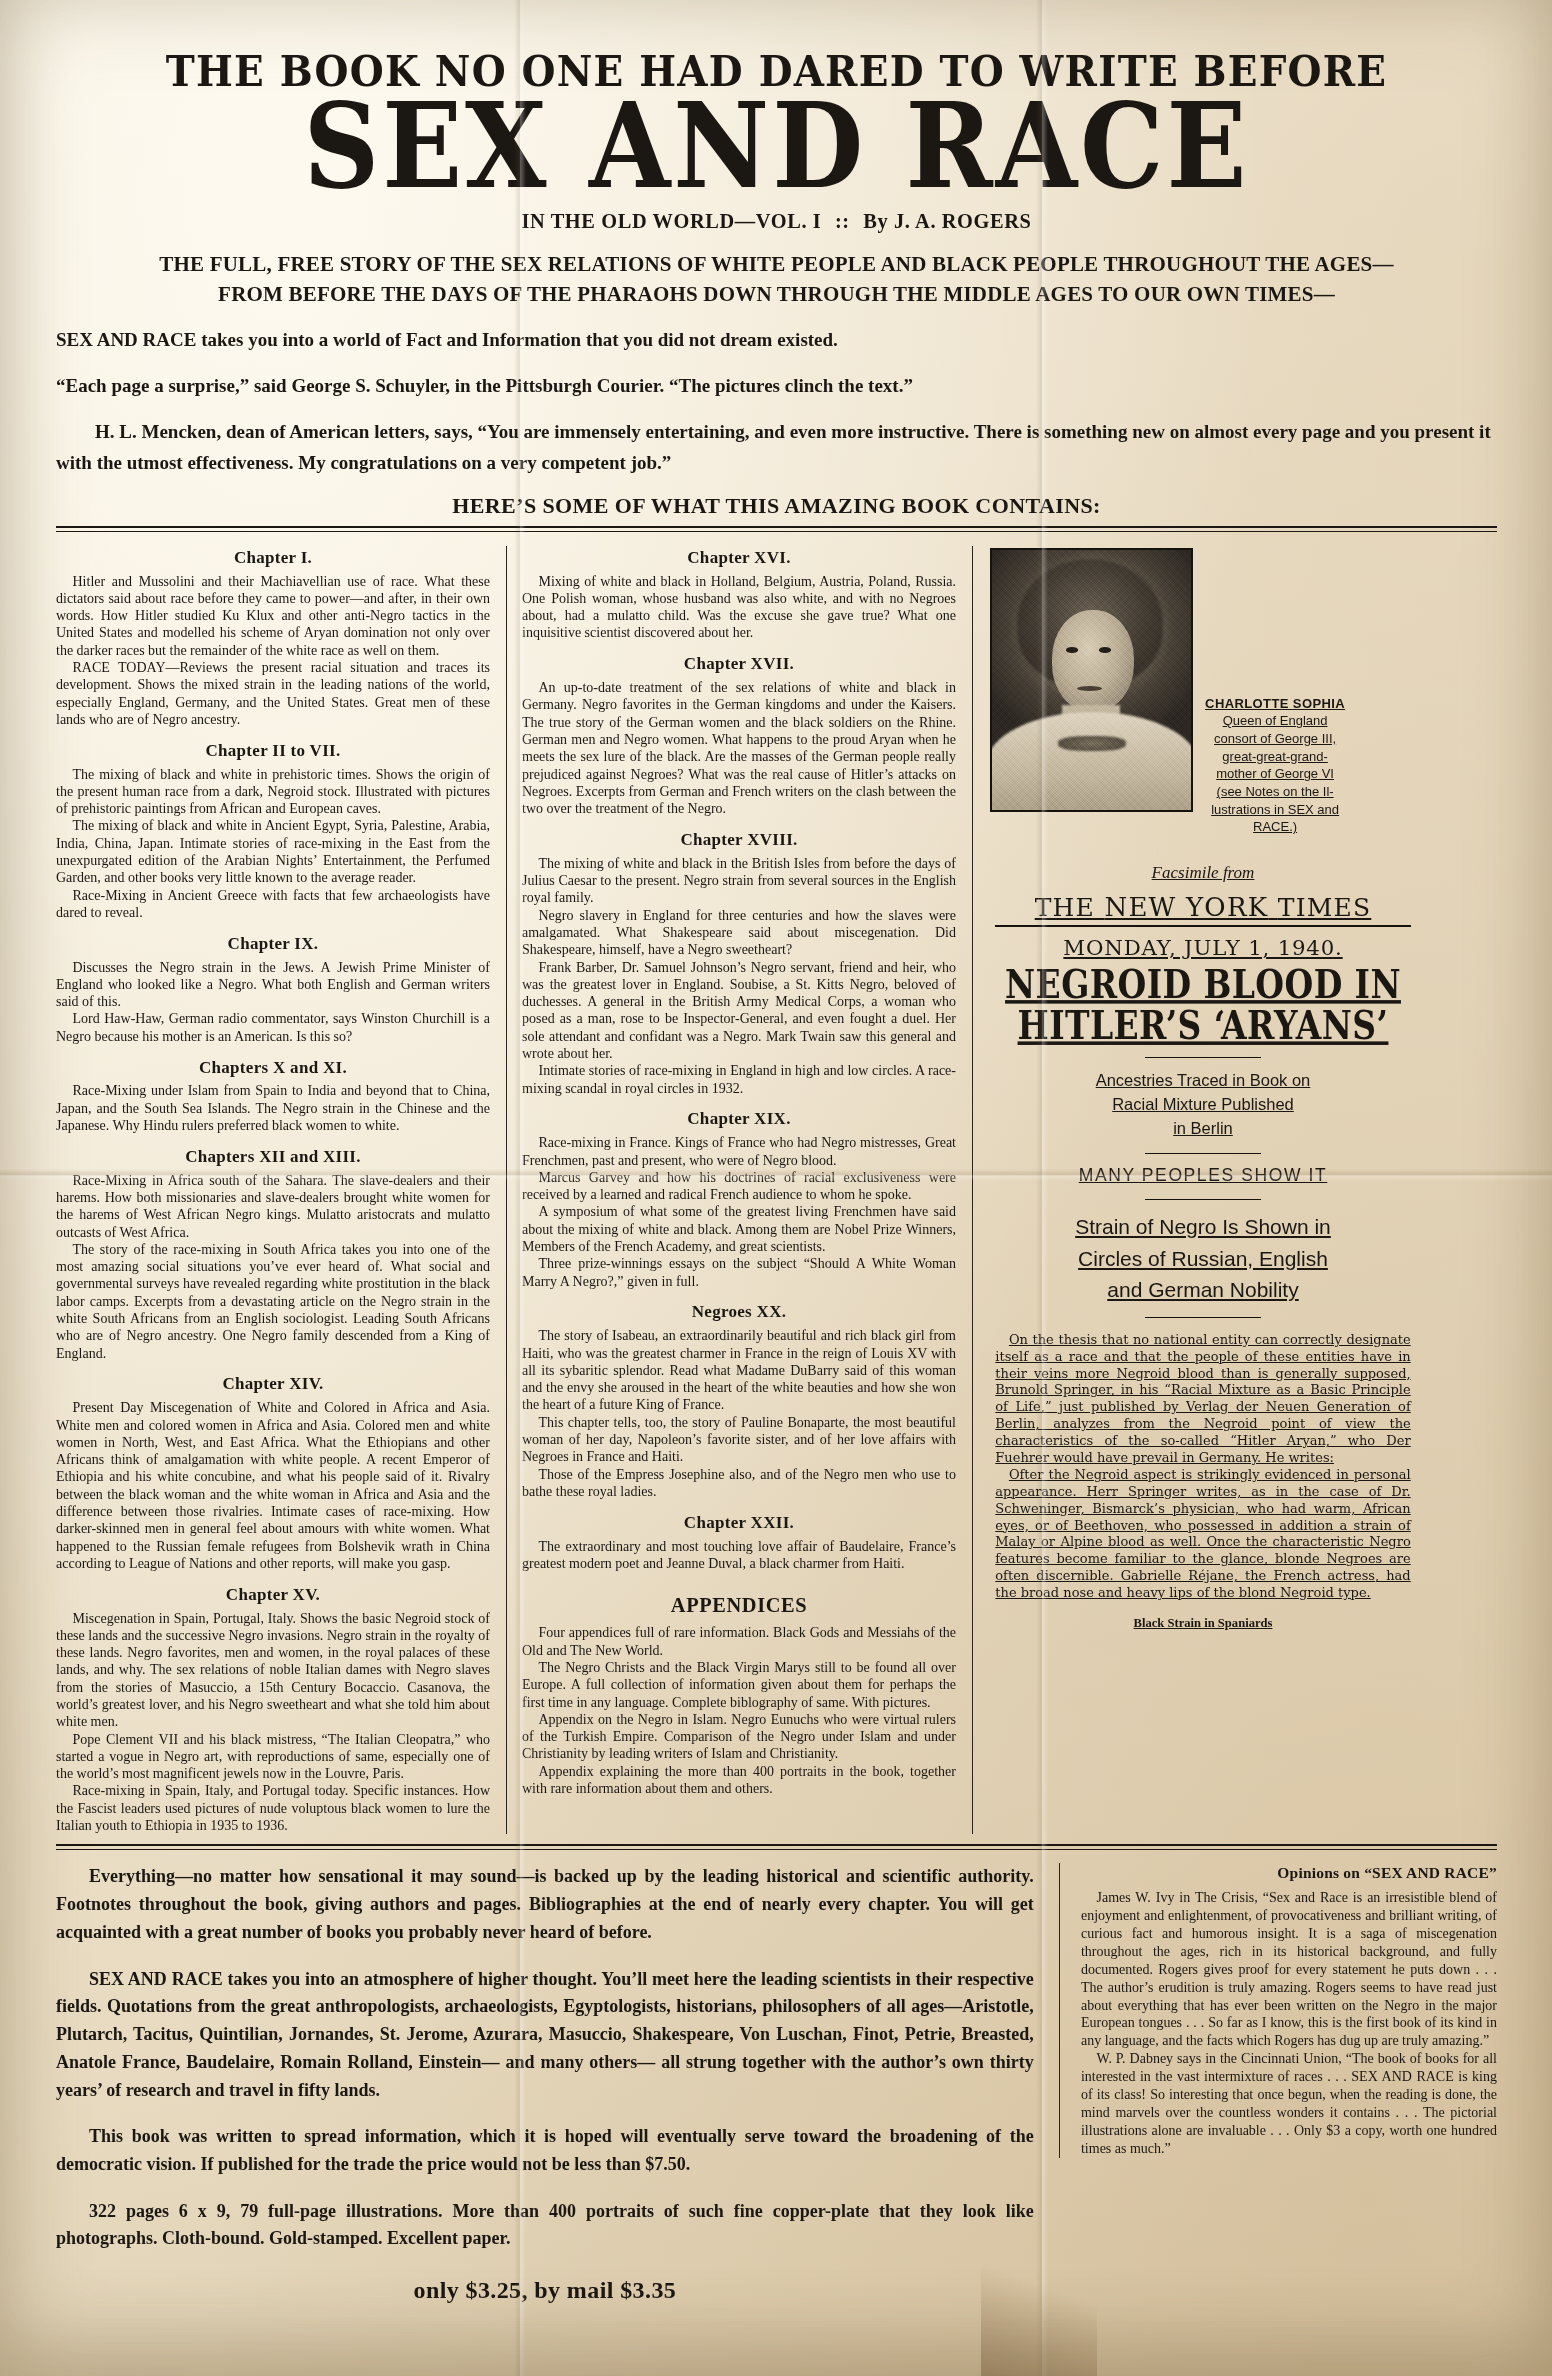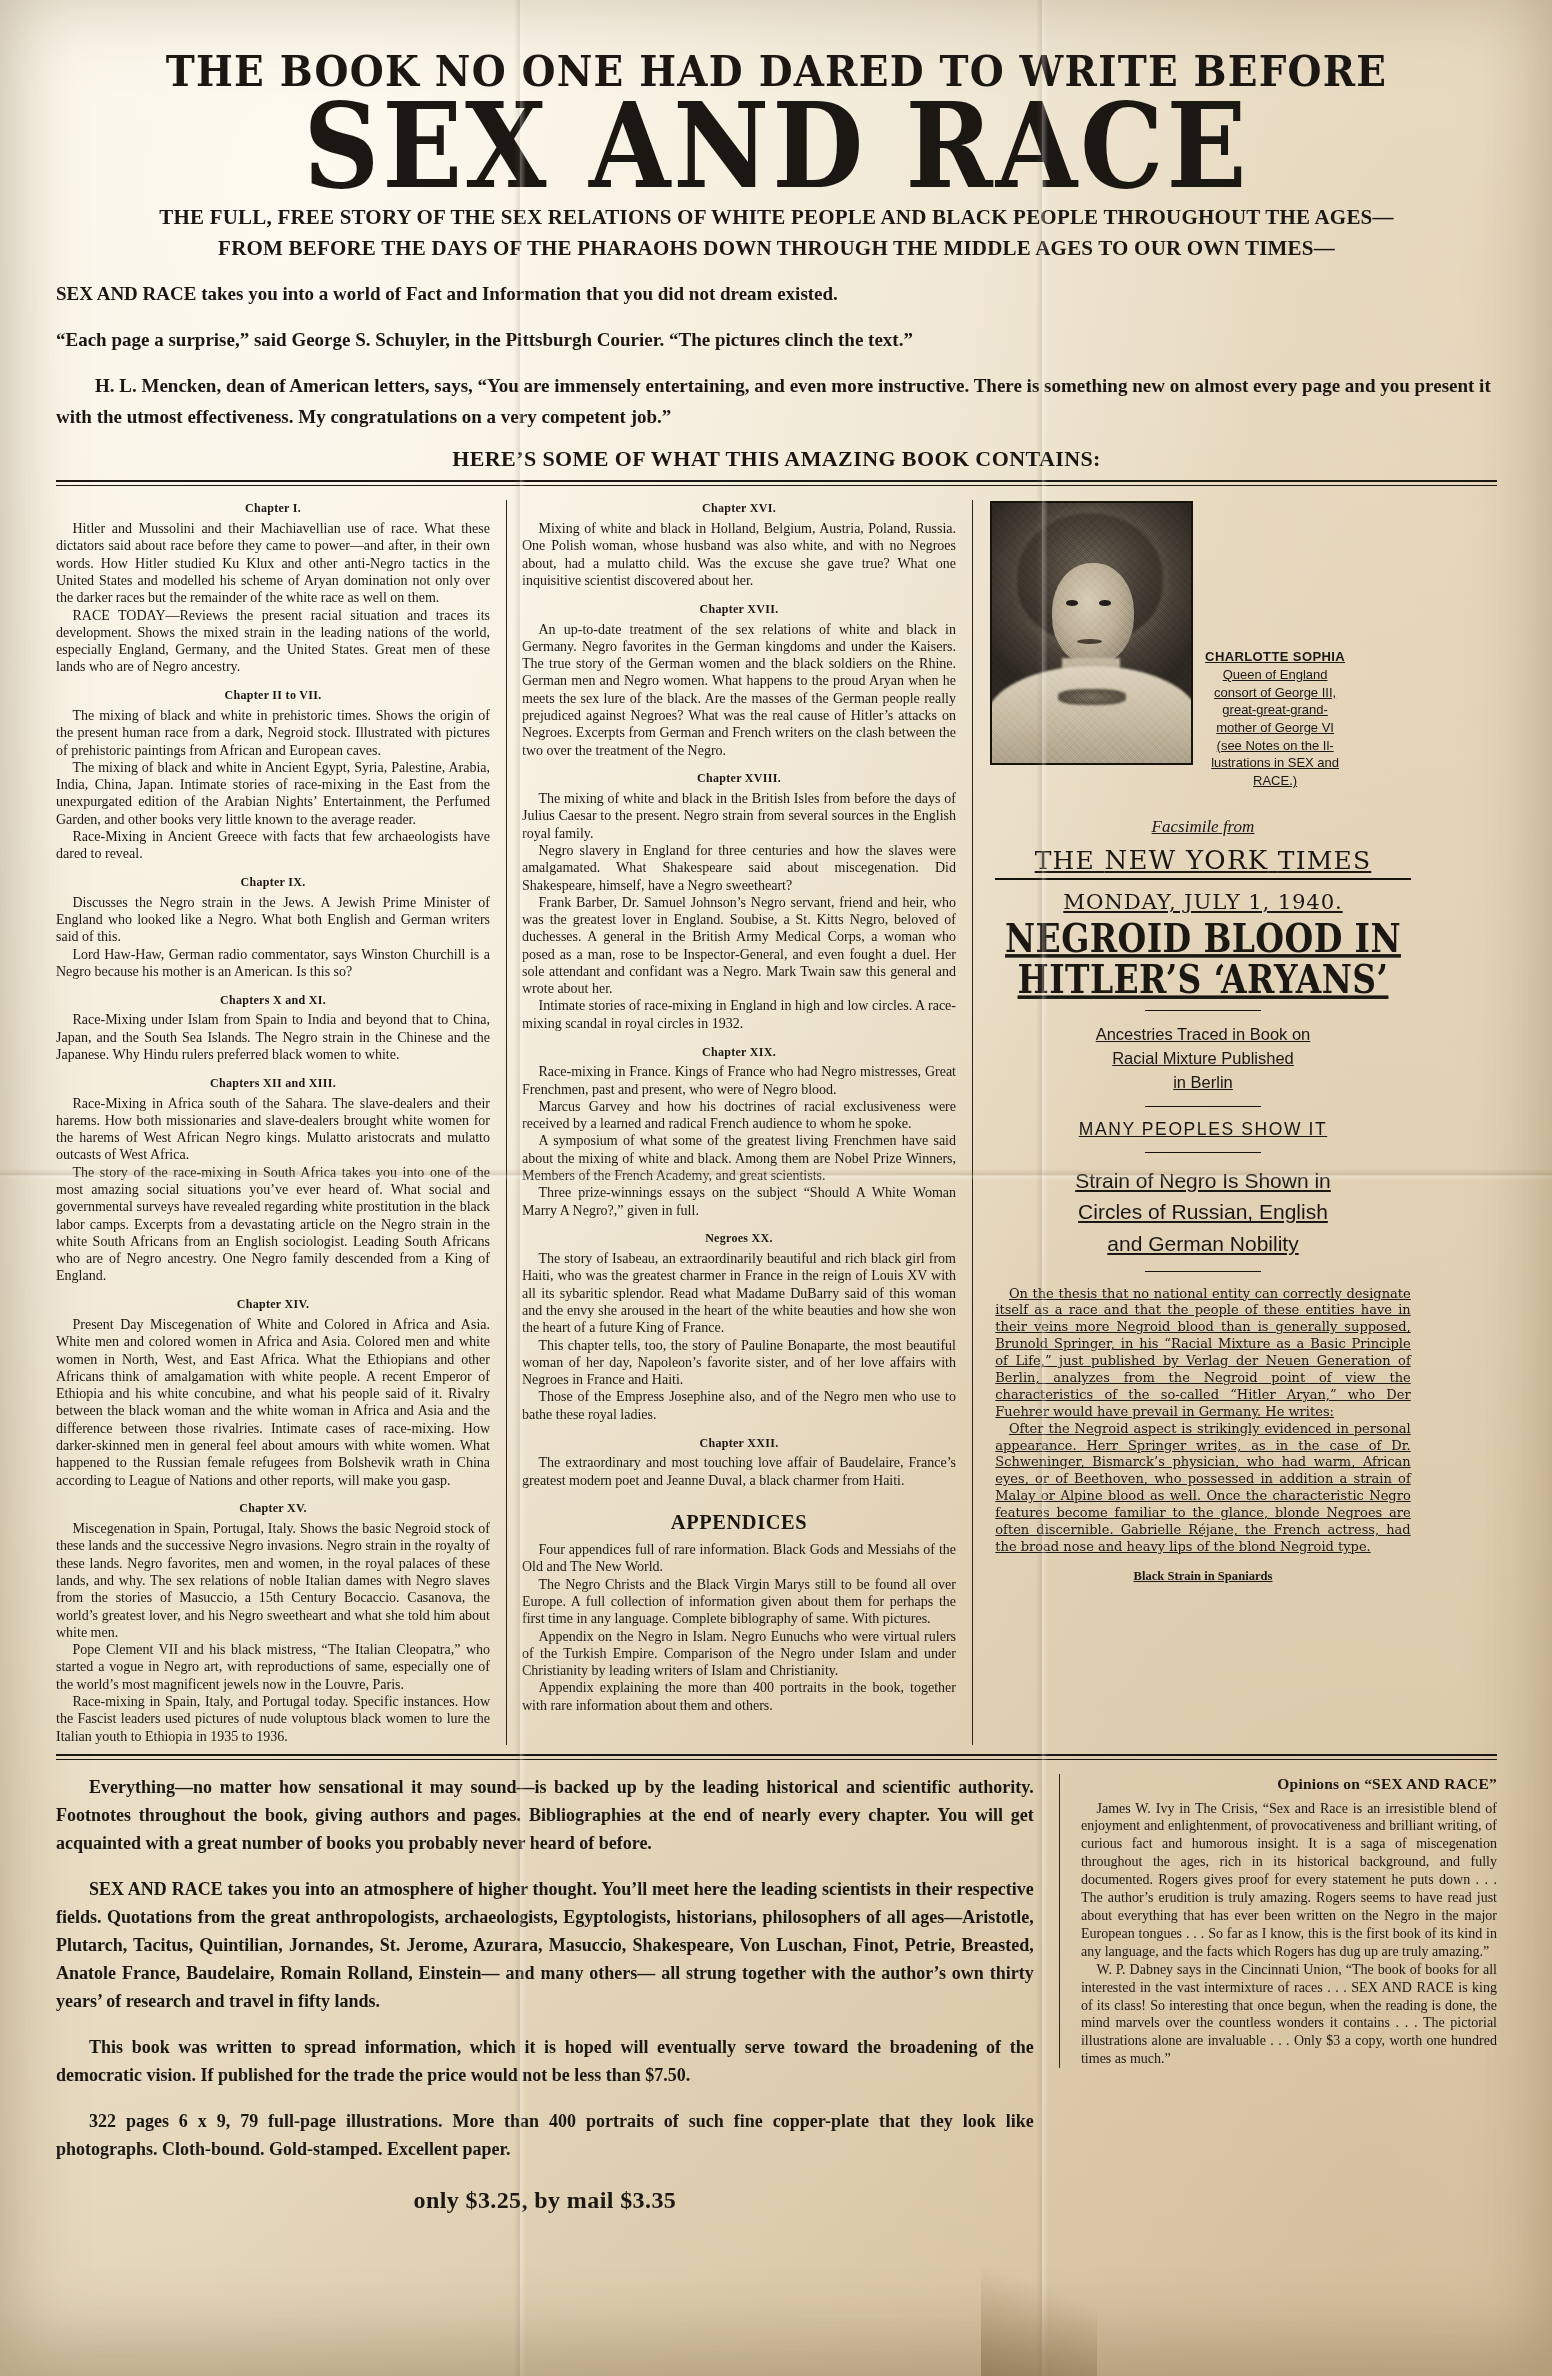--- a/index.html
+++ b/index.html
@@ -123,21 +123,21 @@
     text-align: justify;
   }
   .col-1 { width: 434px; padding-right: 15.5px; }
   .col-2 { width: 434px; padding: 0 15.5px; border-left: 1.5px solid #2a241d; border-right: 1.5px solid #2a241d; }
   .col-3 { width: 427px; padding-left: 17px; text-decoration: underline; }
 
   .ch-head {
     text-align: center;
     font-family: "Liberation Serif", serif;
     font-weight: 700;
-    font-size: 12px;
+    font-size: 17px;
     margin: 12.6px 0 3.9px;
     letter-spacing: 0.3px;
   }
   .ch-head.first { margin-top: 1.9px; }
   .para { text-indent: 16.5px; margin: 0; }
   .app-head {
     text-align: center;
     font-weight: 700;
     font-size: 20.4px;
     letter-spacing: 0.6px;
@@ -334,20 +334,23 @@
 <body>
 
 <div class="sheet">
   <div class="paper-tint"></div>
 
   <div class="content">
 
     <div>
       <div class="kicker">THE BOOK NO ONE HAD DARED TO WRITE BEFORE</div>
       <div class="bigtitle">SEX AND RACE</div>
+      <div class="byline">
+        <span>IN THE OLD WORLD—VOL. I</span><span class="sep">::</span><span>By J. A. ROGERS</span>
+      </div>
       <div class="subhead">THE FULL, FREE STORY OF THE SEX RELATIONS OF WHITE PEOPLE AND BLACK PEOPLE THROUGHOUT THE AGES—</div>
       <div class="subhead">FROM BEFORE THE DAYS OF THE PHARAOHS DOWN THROUGH THE MIDDLE AGES TO OUR OWN TIMES—</div>
       <p class="blurb">SEX AND RACE takes you into a world of Fact and Information that you did not dream existed.</p>
       <p class="blurb">“Each page a surprise,” said George S. Schuyler, in the Pittsburgh Courier.  “The pictures clinch the text.”</p>
       <p class="blurb indent">H. L. Mencken, dean of American letters, says, “You are immensely entertaining, and even more instructive. There is something new on almost every page and you present it with the utmost effectiveness. My congratulations on a very competent job.”</p>
       <div class="contains">HERE’S SOME OF WHAT THIS AMAZING BOOK CONTAINS:</div>
       <div class="rule-double"></div>
     </div>
 
     <div class="cols">

